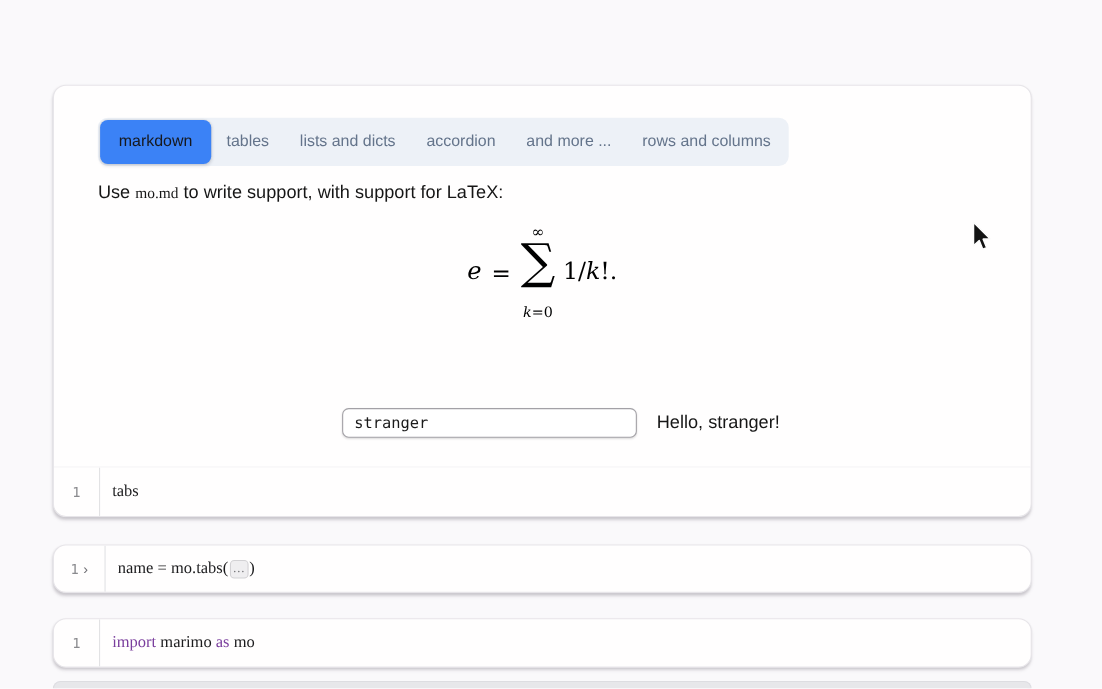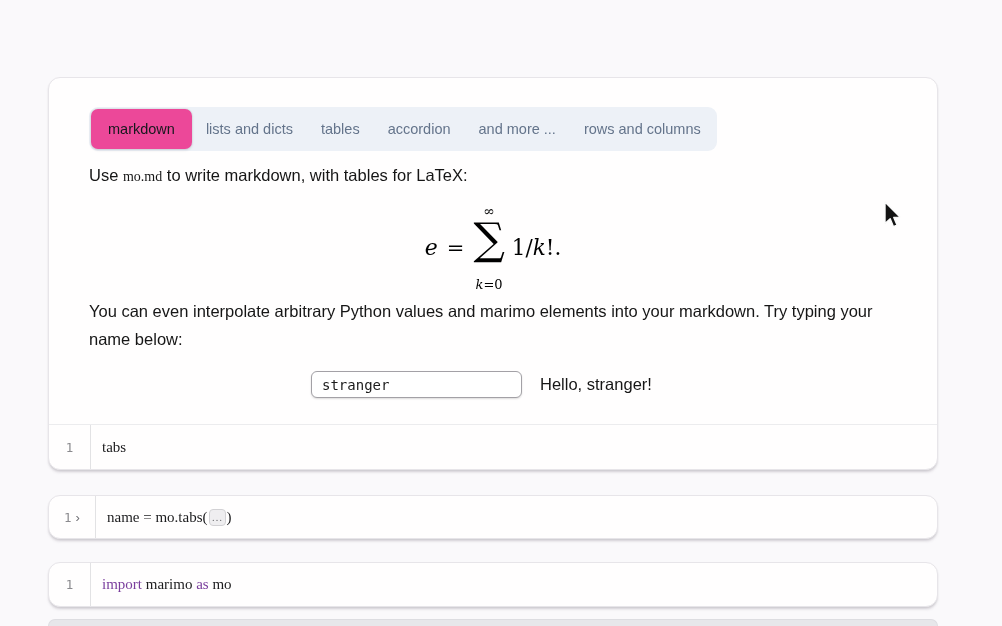--- a/index.html
+++ b/index.html
@@ -40,21 +40,21 @@
     font-size:14.5px;
     color:#64748b;
     padding:0 14px;
     height:40px;
     line-height:40px;
     white-space:nowrap;
     cursor:pointer;
     border-radius:7px;
   }
   .tab.active {
-    background:#ec4899;
+    background:#3b82f6;
     color:#16181d;
     padding:0 17px;
     box-shadow:0 1px 3px rgba(20,20,40,0.14), 0 0 0 1px rgba(0,0,0,0.03);
   }
 
   
   .intro {
     position:absolute; left:40px; top:88px;
     font-size:16.5px; color:#161616;
   }
@@ -81,21 +81,21 @@
     position:absolute; left:40px; top:219px;
     width:798px;
     font-size:16.5px; line-height:28px; color:#161616;
   }
 
   .input-row {
     position:absolute; left:262px; top:293px;
     display:flex; align-items:center;
   }
   .name-input {
-    width:211px; height:27px;
+    width:268px; height:27px;
     border:1px solid #a3a1a6;
     border-radius:6px;
     background:#fff;
     box-shadow:0 1px 2px rgba(0,0,0,0.14);
     font-family:"DejaVu Sans Mono", monospace;
     font-size:14px; color:#1b1b1b;
     padding:0 10px;
     outline:none;
   }
   .greeting { margin-left:18px; font-size:16.5px; color:#161616; }
@@ -162,41 +162,40 @@
 </style>
 </head>
 <body>
 
 <div class="stage">
 
   <section class="card card-main">
 
     <div class="tabs-bar">
       <div class="tab active">markdown</div>
+      <div class="tab">tables</div>
       <div class="tab">lists and dicts</div>
-      <div class="tab">tables</div>
       <div class="tab">accordion</div>
       <div class="tab">and more ...</div>
       <div class="tab">rows and columns</div>
     </div>
 
-    <p class="intro"><span>Use </span><span class="inline-code">mo.md</span><span> to write markdown, with tables for LaTeX:</span></p>
+    <p class="intro"><span>Use </span><span class="inline-code">mo.md</span><span> to write support, with support for LaTeX:</span></p>
 
     <div class="formula">
       <span class="f-lhs var">e</span>
       <span class="f-eq">=</span>
       <span class="sum-col">
         <span class="sum-upper">∞</span>
         <span class="sigma">∑</span>
         <span class="sum-lower"><span class="var">k</span><span>=0</span></span>
       </span>
       <span class="f-rhs"><span>1/</span><span class="var">k</span><span>!.</span></span>
     </div>
 
-    <p class="body-text">You can even interpolate arbitrary Python values and marimo elements into your markdown. Try typing your name below:</p>
 
     <div class="input-row">
       <input class="name-input" type="text" value="stranger" style="">
       <span class="greeting">Hello, stranger!</span>
     </div>
 
     <div class="code-area">
       <div class="gutter">
         <span class="lineno">1</span>
       </div>

